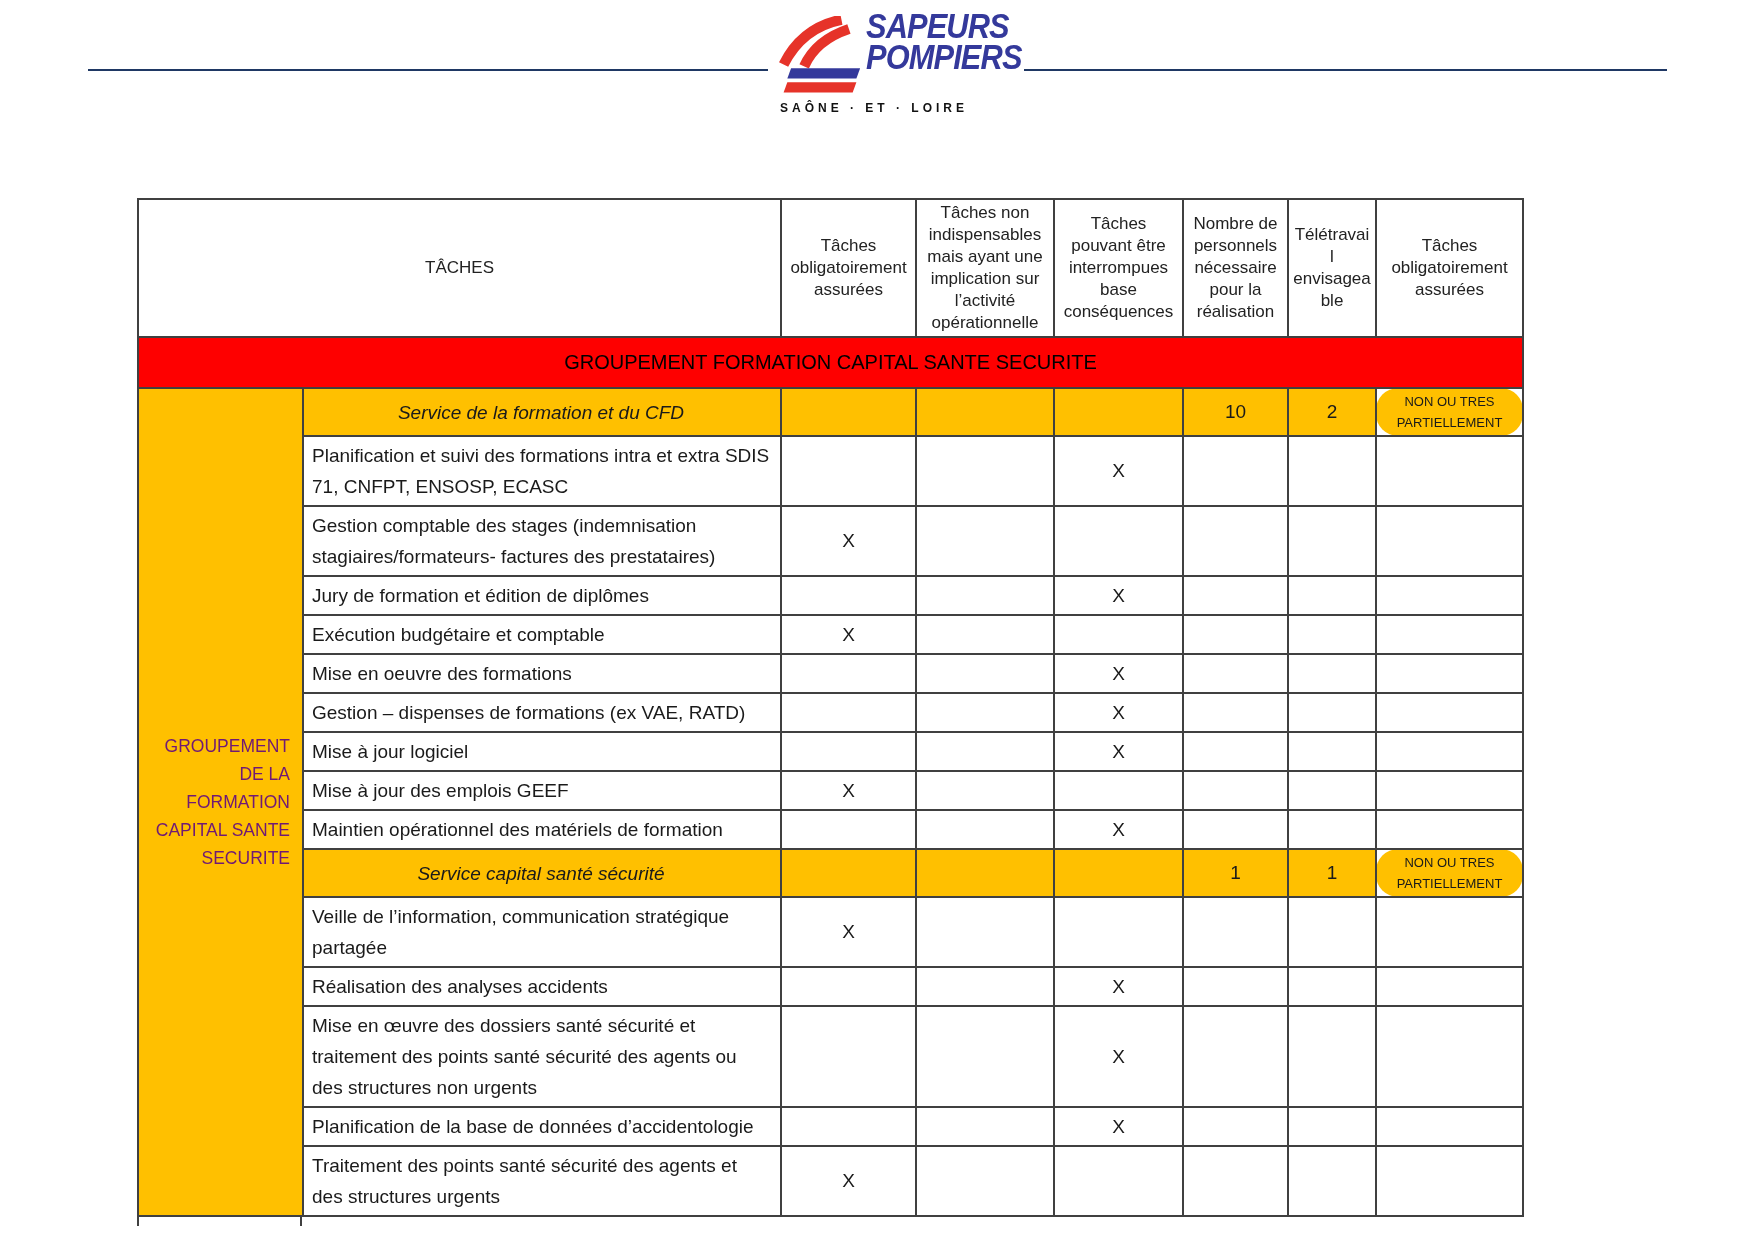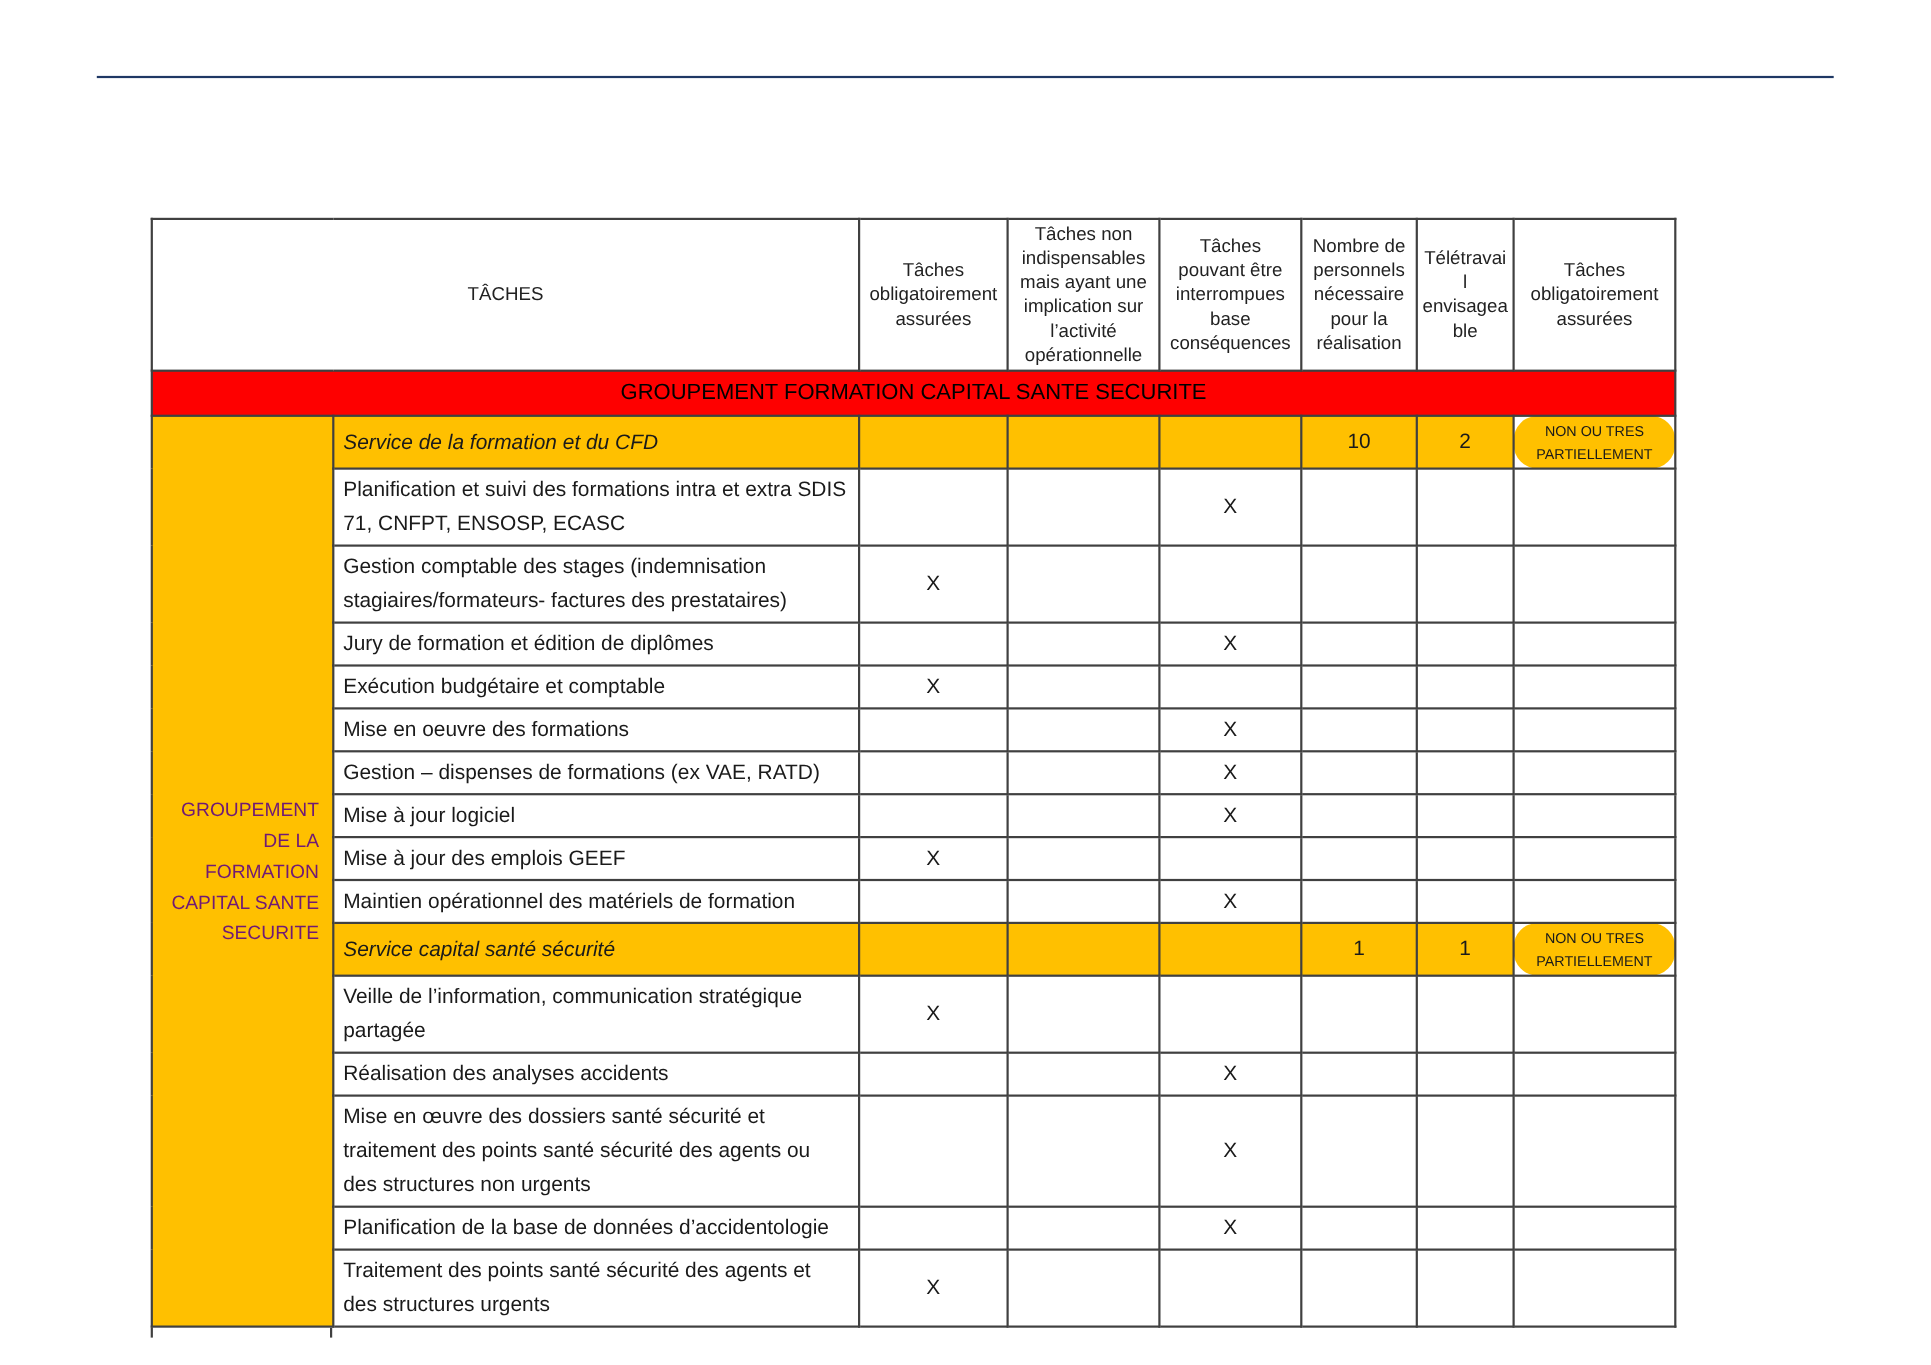--- a/index.html
+++ b/index.html
@@ -43,42 +43,57 @@
     font-size:19px; color:#1a1a1a;
   }
   .sheet th, .sheet td { border:2px solid #404040; vertical-align:middle; }
   .sheet { border:2px solid #262626; }
   thead tr { height:132px; }
   .sheet th {
     font-weight:400; font-size:17px; line-height:22px; padding:2px 4px;
     text-align:center; color:#222; overflow-wrap:break-word;
   }
   .banner-row td {
-    background:var(--banner-red,#FE0000); height:41px; text-align:center;
+    background:var(--banner-red,#FE0000); height:51px; text-align:center;
     font-size:20px; color:#000;
   }
   .group-cell {
     text-align:right; font-size:17.5px; line-height:28px; padding:0 12px;
     background:#fff; color:#701a75;
   }
   .label-cell { text-align:left; padding:3px 10px 3px 8px; line-height:31px; }
   .val-cell { text-align:center; line-height:22px; padding:1px 3px; }
   .row-task { height:33px; }
   .row-service { height:48px; }
   .row-service td { background:var(--service-orange,#FFC000); }
-  .row-service .label-cell { font-style:italic; }
+  .row-service .label-cell { font-style:italic;text-align:center; }
   .small-note { font-size:13px; line-height:21px;border-radius:22px; }
 </style>
 </head>
 <body>
 
 <div class="page">
 
   <div class="header-rule"></div>
 
+  <div class="logo">
+    <div class="logo-top">
+      <svg class="logo-stripes" viewBox="0 0 90 80" aria-hidden="true">
+        <path d="M6 48 C 18 24, 38 6, 68 0" fill="none" stroke="#E63329" stroke-width="11"></path>
+        <path d="M28 50 C 36 32, 52 18, 76 10" fill="none" stroke="#E63329" stroke-width="11"></path>
+        <path d="M14 52 L88 52 L84 63 L10 63 Z" fill="#34399B"></path>
+        <path d="M10 67 L84 67 L80 78 L6 78 Z" fill="#E63329"></path>
+      </svg>
+      <div class="logo-textcol">
+        <div class="logo-word">SAPEURS</div>
+        <div class="logo-word">POMPIERS</div>
+      </div>
+    </div>
+    <div class="logo-sub">SAÔNE · ET · LOIRE</div>
+  </div>
 
 
   <div class="table-wrap">
     <table class="sheet">
       <colgroup>
         <col style="width:165px">
           <col style="width:478px">
           <col style="width:135px">
           <col style="width:138px">
         <col style="width:129px">

